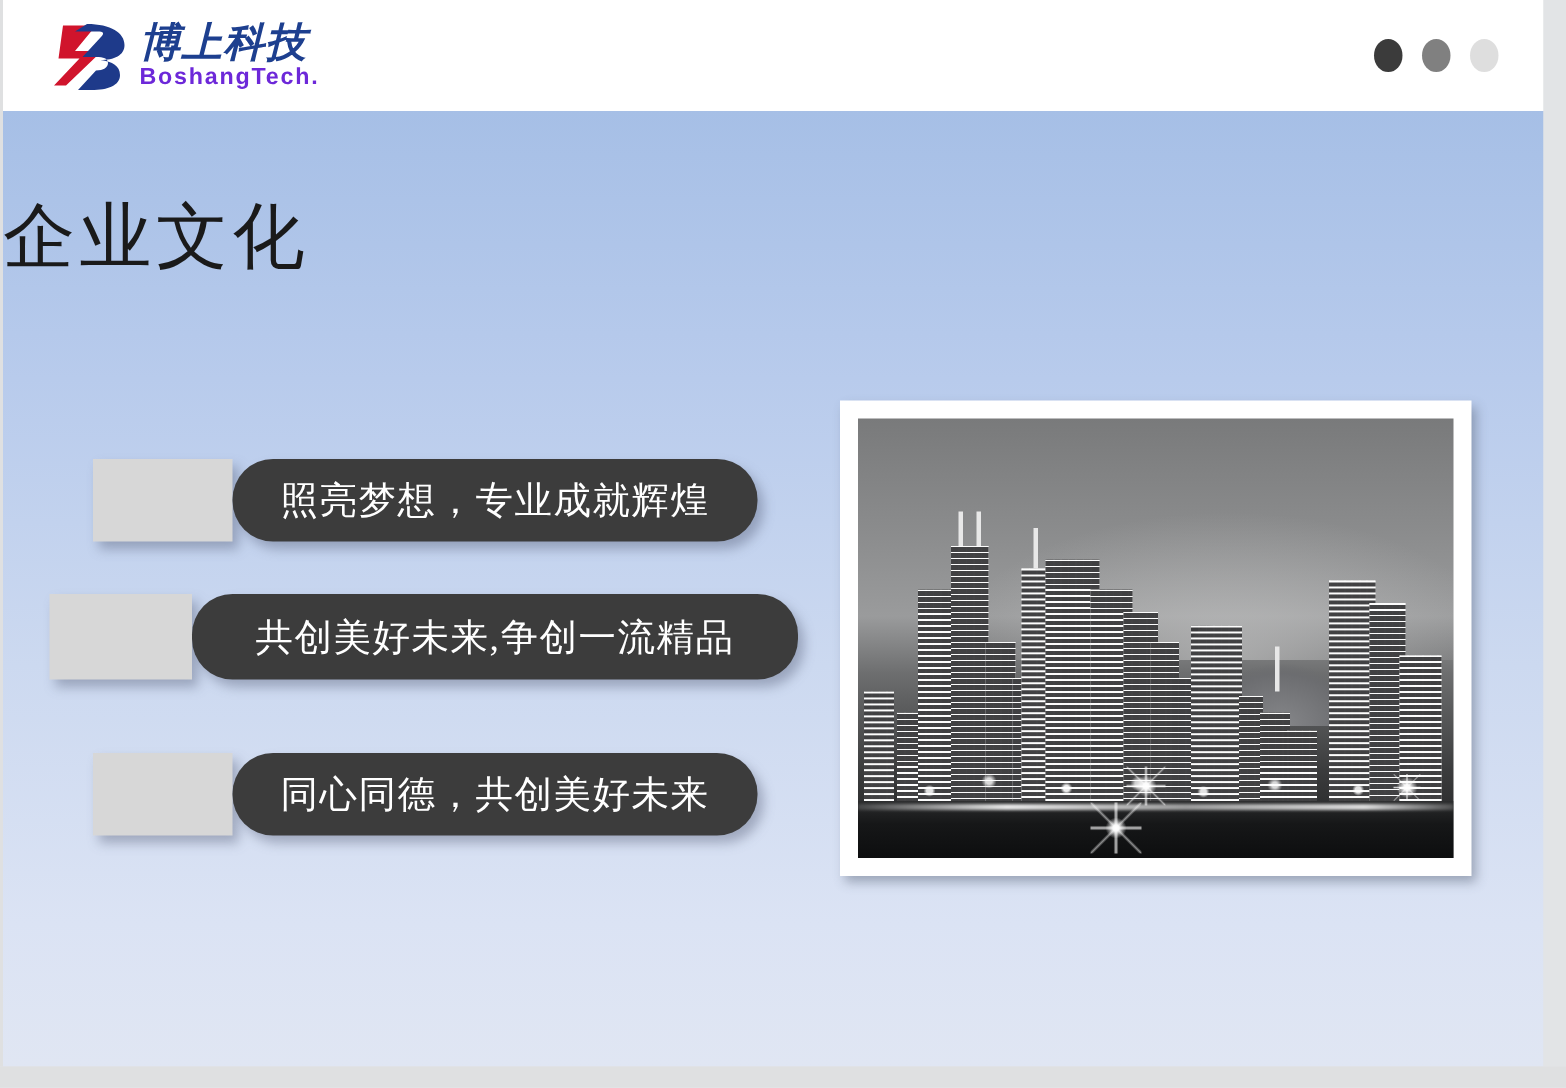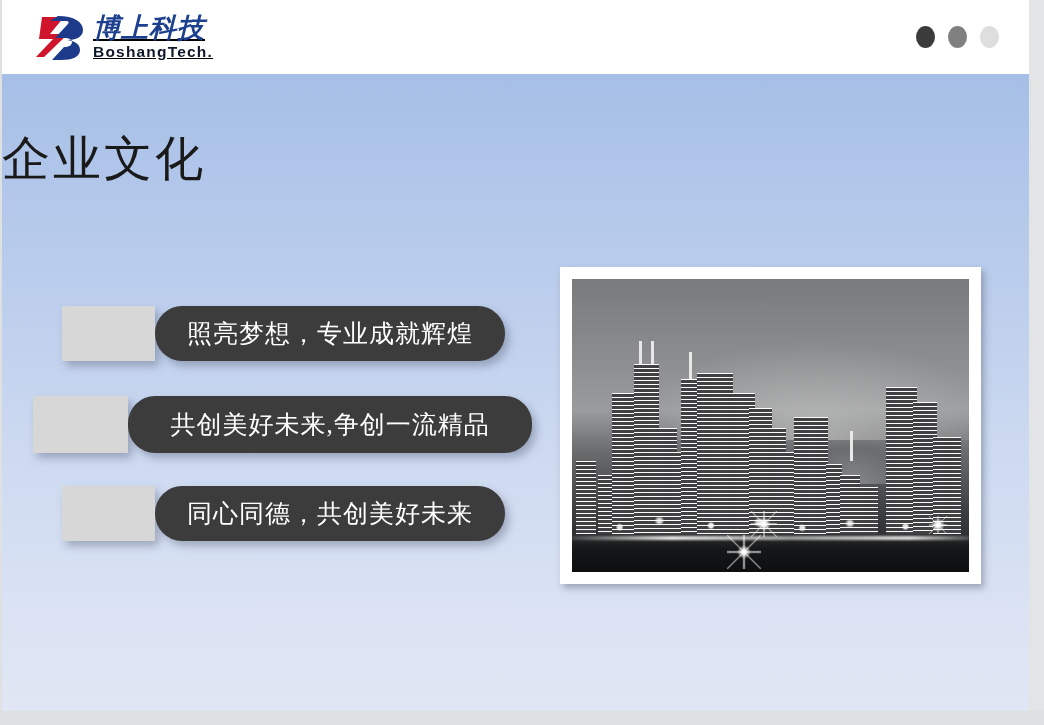--- a/index.html
+++ b/index.html
@@ -22,32 +22,32 @@
   }
   #logo{
     position:absolute;left:32px;top:9px;
     width:205px;height:56px;
     display:flex;align-items:center;
   }
   #logo-mark{
     position:relative;width:52px;height:48px;flex:none;margin-right:7px;
   }
   #logo-mark svg{display:block;width:52px;height:48px;}
-  #logo-text{display:flex;flex-direction:column;justify-content:center;text-decoration:underline;}
+  #logo-text{display:flex;flex-direction:column;justify-content:center;}
   #logo-cn{
     font-family:"Liberation Sans",sans-serif;
     font-weight:bold;font-size:27px;line-height:29px;
     color:#1d3f8f;letter-spacing:1px;
     font-style:italic;
     white-space:nowrap;
   }
   #logo-en{
     font-family:"Liberation Sans",sans-serif;
     font-weight:bold;font-size:15.5px;line-height:18px;
-    color:#0f172a;letter-spacing:1.2px;
+    color:#6d28d9;letter-spacing:1.2px;
     white-space:nowrap;
   }
 
   #dots{
     position:absolute;right:30px;top:26px;
     display:flex;gap:13px;align-items:center;
   }
   .dot{width:19px;height:22px;border-radius:50%;}
   .dot.d1{background:#3b3b3b;}
   .dot.d2{background:#808080;}
@@ -85,21 +85,21 @@
     color:#ffffff;
     font-size:25px;
     letter-spacing:1px;
     white-space:nowrap;
   }
 
   #banner1{left:60px;top:232px;width:443px;height:55px;}
   #banner1 .pad{width:93px;}
   #banner2{left:31px;top:322px;width:499px;height:57px;}
   #banner2 .pad{width:95px;}
-  #banner3{left:60px;top:412px;width:443px;height:55px;}
+  #banner3{left:60px;top:428px;width:443px;height:55px;}
   #banner3 .pad{width:93px;}
 
   
   #photo-frame{
     position:absolute;left:558px;top:193px;width:421px;height:317px;
     background:#ffffff;
     padding:12px;
     box-sizing:border-box;
     box-shadow:3px 4px 7px rgba(80,90,110,0.45);
   }

